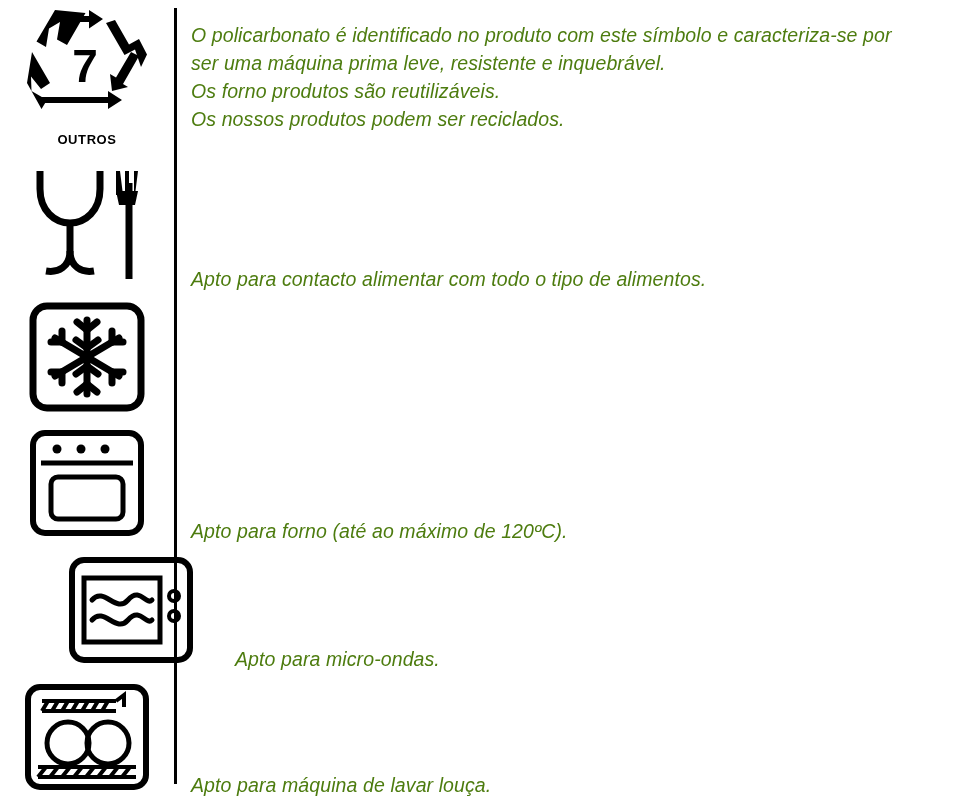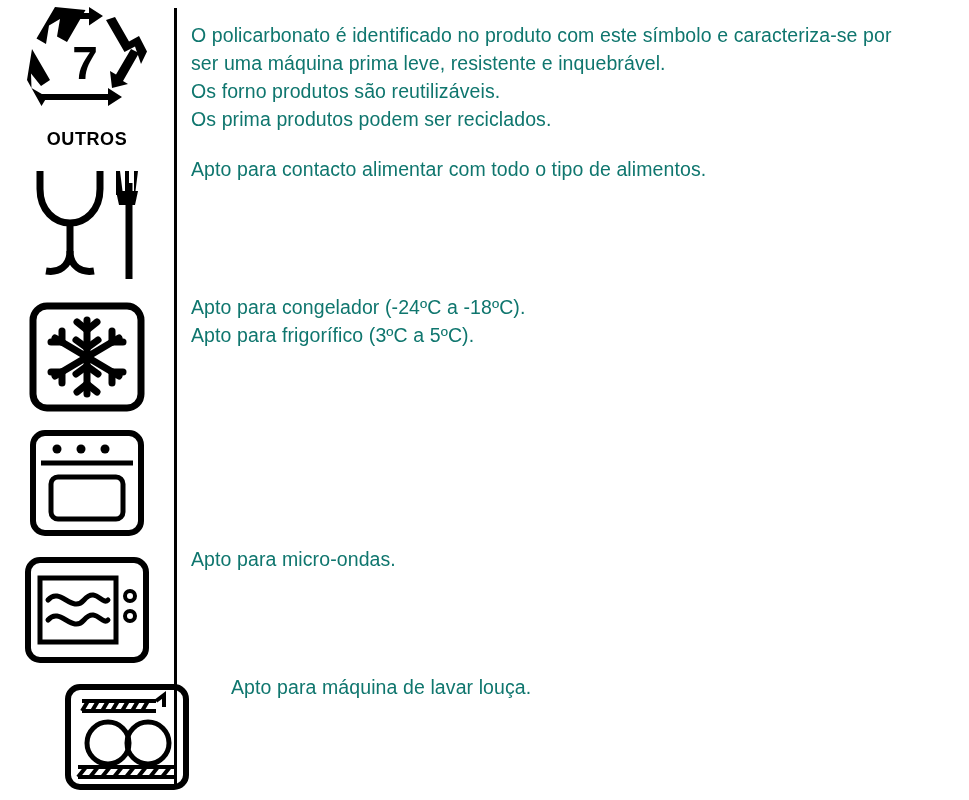--- a/index.html
+++ b/index.html
@@ -43,55 +43,56 @@
     width: 174px;
     min-width: 174px;
     display: flex;
     align-items: center;
     justify-content: center;
     box-sizing: border-box;
   }
   .text-cell {
     flex: 1;
     display: flex;
-    align-items: flex-start;
+    align-items: flex-end;
     padding-left: 17px;
     box-sizing: border-box;
   }
   .text-cell p {
     margin: 0;
     font-size: 19.5px;
     line-height: 1.42;
-    color: #0f766e;
+    color: #4d7c0f;
     letter-spacing: 0.1px;
+    font-style: italic;
   }
   .text-cell .line {
     display: block;
     white-space: nowrap;
   }
 
   
   .row-recycle { height: 156px; }
   .row-food    { height: 138px; }
   .row-freezer { height: 125px; }
   .row-oven    { height: 127px; }
-  .row-micro   { height: 128px; }
-  .row-dish    { height: 126px; padding-left: 40px; }
+  .row-micro   { height: 128px; padding-left: 44px; }
+  .row-dish    { height: 126px; }
 
   .row-recycle .text-cell { align-items: flex-start; padding-top: 22px; }
   .row-recycle .text-cell p { line-height: 1.43; }
 
   .recycle-wrap {
     display: flex;
     flex-direction: column;
     align-items: center;
     justify-content: center;
   }
   .outros-label {
-    font-size: 18px;
+    font-size: 13px;
     font-weight: bold;
     letter-spacing: 0.6px;
     margin-top: 10px;
     font-family: "Liberation Sans", sans-serif;
   }
   svg { display: block; }
 </style>
 </head>
 <body>
 
@@ -122,21 +123,21 @@
             </svg>
           </span>
           <span class="outros-label">OUTROS</span>
         </div>
       </div>
       <div class="text-cell">
         <p>
           <span class="line">O policarbonato é identificado no produto com este símbolo e caracteriza-se por</span>
           <span class="line">ser uma máquina prima leve, resistente e inquebrável.</span>
           <span class="line">Os forno produtos são reutilizáveis.</span>
-          <span class="line">Os prima produtos podem ser reciclados.</span>
+          <span class="line">Os nossos produtos podem ser reciclados.</span>
         </p>
       </div>
     </div>
 
     <div class="row row-food">
       <div class="icon-cell">
         <span>
           <svg width="115" height="120" viewBox="0 0 115 120" aria-hidden="true">
             <g fill="none" stroke="#000" stroke-width="7" stroke-linecap="butt">
 
@@ -191,42 +192,41 @@
               <path d="M83 70 L94 70"></path>
                 <path d="M83 70 L83 81"></path>
 
               <path d="M83 40 L94 40"></path>
                 <path d="M83 40 L83 29"></path>
               <path d="M33 70 L22 70"></path>
                 <path d="M33 70 L33 81"></path>
             </g>
           </svg>
         </span>
-      </div>
-      <div class="text-cell">
-        <p>
-          <span class="line">Apto para congelador (-24ºC a -18ºC).</span>
-          <span class="line">Apto para frigorífico (3ºC a 5ºC).</span>
-        </p>
       </div>
     </div>
 
     <div class="row row-oven">
       <div class="icon-cell">
         <span>
           <svg width="116" height="108" viewBox="0 0 116 108" aria-hidden="true">
             <rect x="4" y="4" width="108" height="100" rx="12" ry="12" fill="none" stroke="#000" stroke-width="6"></rect>
             <line x1="12" y1="34" x2="104" y2="34" stroke="#000" stroke-width="5"></line>
             <circle cx="28" cy="20" r="4.5" fill="#000"></circle>
             <circle cx="52" cy="20" r="4.5" fill="#000"></circle>
             <circle cx="76" cy="20" r="4.5" fill="#000"></circle>
             <rect x="22" y="48" width="72" height="42" rx="7" ry="7" fill="none" stroke="#000" stroke-width="5"></rect>
           </svg>
         </span>
       </div>
+      <div class="text-cell">
+        <p>
+          <span class="line">Apto para forno (até ao máximo de 120ºC).</span>
+        </p>
+      </div>
     </div>
 
     <div class="row row-micro">
       <div class="icon-cell">
         <span>
           <svg width="126" height="108" viewBox="0 0 126 108" aria-hidden="true">
             <rect x="4" y="4" width="118" height="100" rx="12" ry="12" fill="none" stroke="#000" stroke-width="6"></rect>
             <rect x="16" y="22" width="76" height="64" fill="none" stroke="#000" stroke-width="5"></rect>
             <g fill="none" stroke="#000" stroke-width="5" stroke-linecap="round">
               <path d="M24 44 C36 30 48 58 60 44 C72 30 78 50 84 44"></path>

